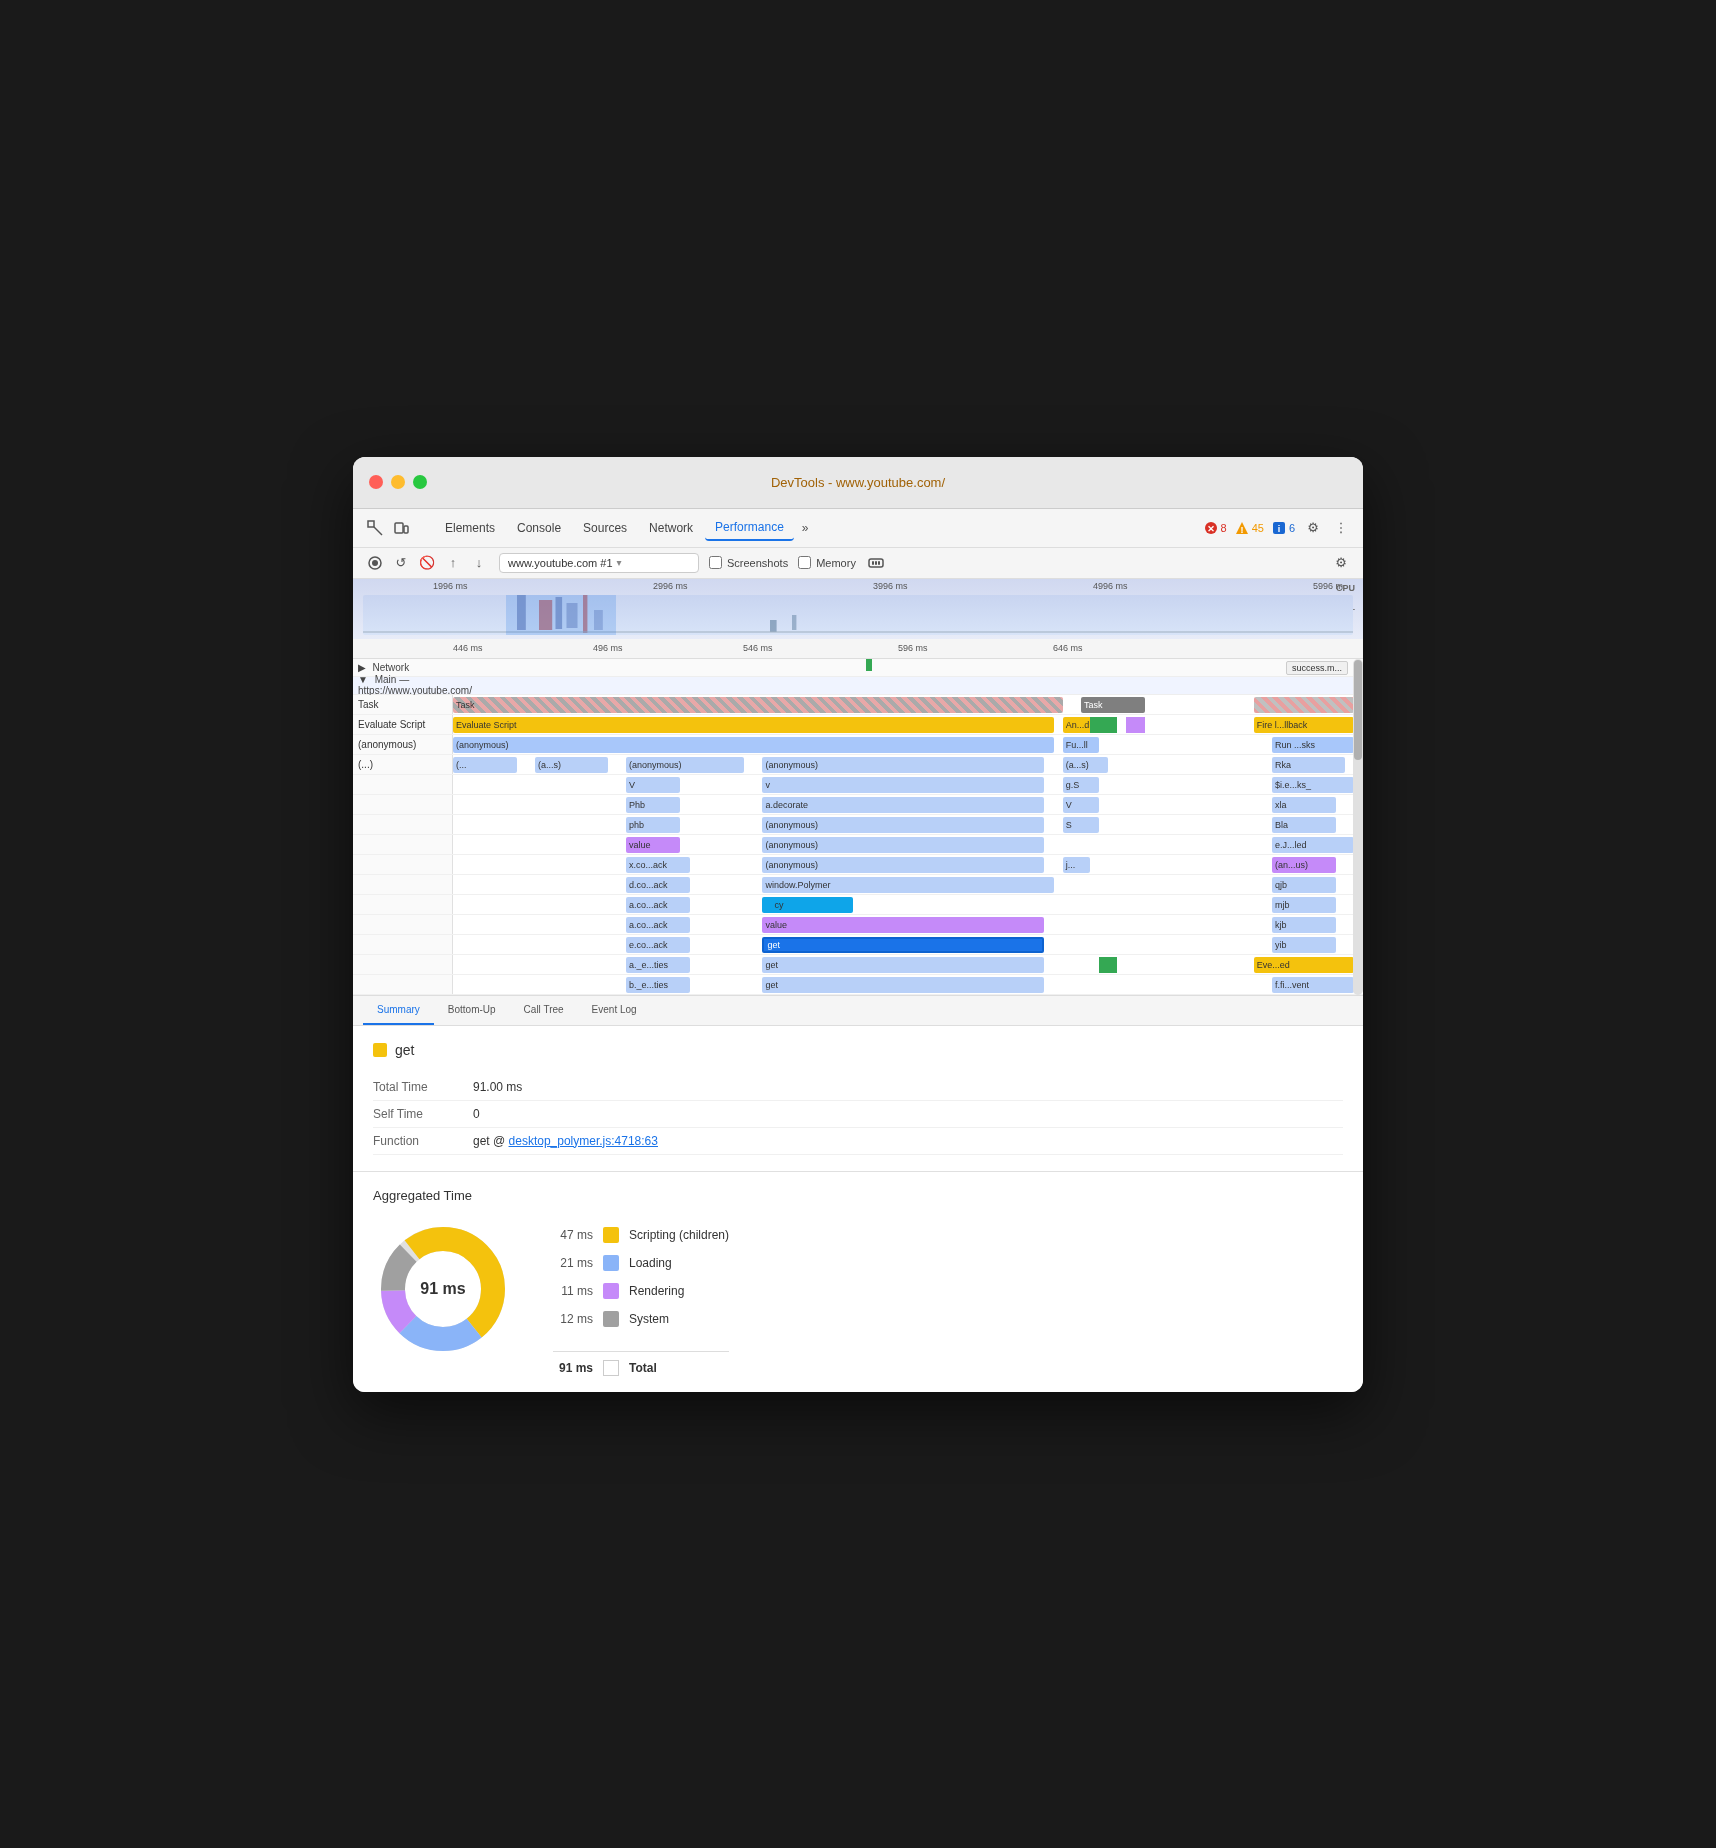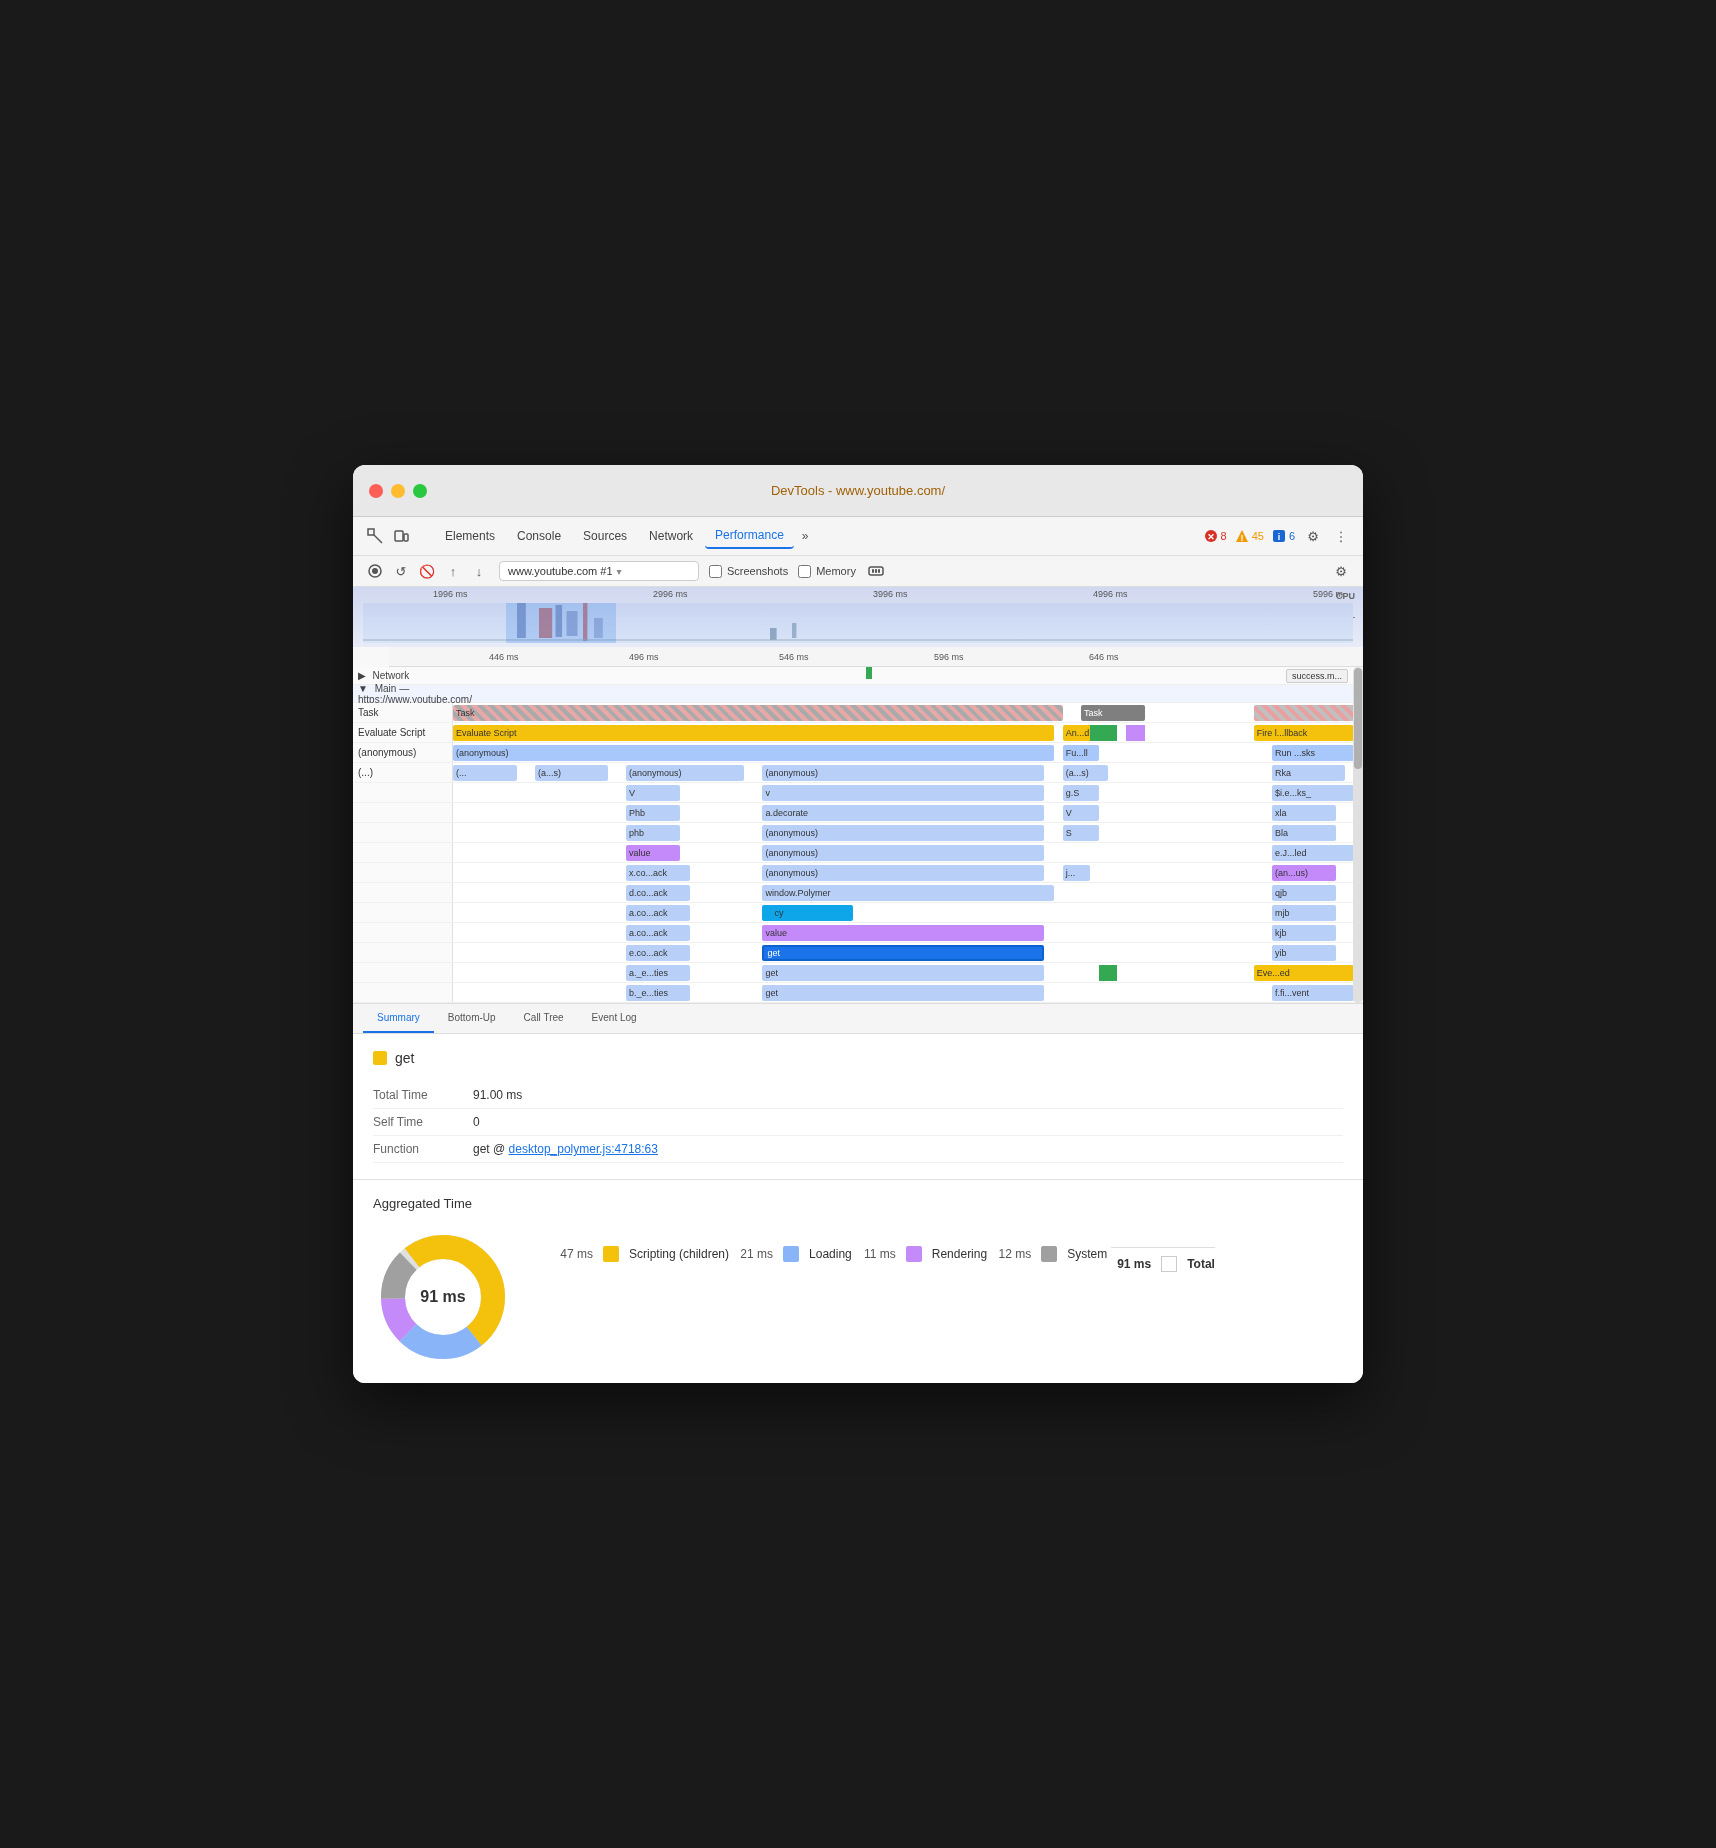--- a/index.html
+++ b/index.html
@@ -149,21 +149,20 @@
     .timeline-time-ruler {
       height: 20px;
       background: #f5f5f5;
       border-bottom: 1px solid #ddd;
       display: flex;
       align-items: center;
       padding: 0 18px;
       font-size: 10px;
       color: #555;
       position: relative;
-      margin-left: 36px;
     }
     .flame-chart {
       background: white;
       overflow: hidden;
     }
     .flame-row {
       display: flex;
       align-items: stretch;
       height: 20px;
       border-bottom: 1px solid #f0f0f0;
@@ -333,21 +332,22 @@
       position: absolute;
       top: 50%;
       left: 50%;
       transform: translate(-50%, -50%);
       font-size: 16px;
       font-weight: bold;
       color: #333;
     }
     .legend-items {
       display: flex;
-      gap: 4px;
+      flex-direction: column;
+      gap: 12px;
       padding-top: 8px;
     }
     .legend-item {
       display: flex;
       align-items: center;
       gap: 10px;
       font-size: 12px;
       color: #333;
     }
     .legend-color {

